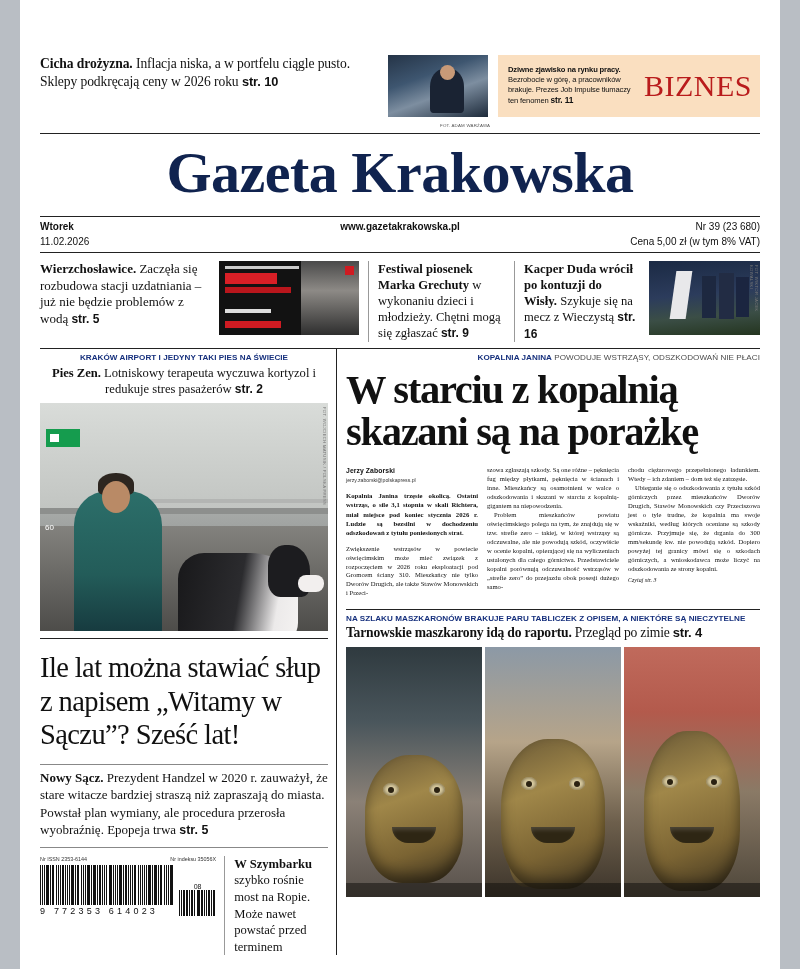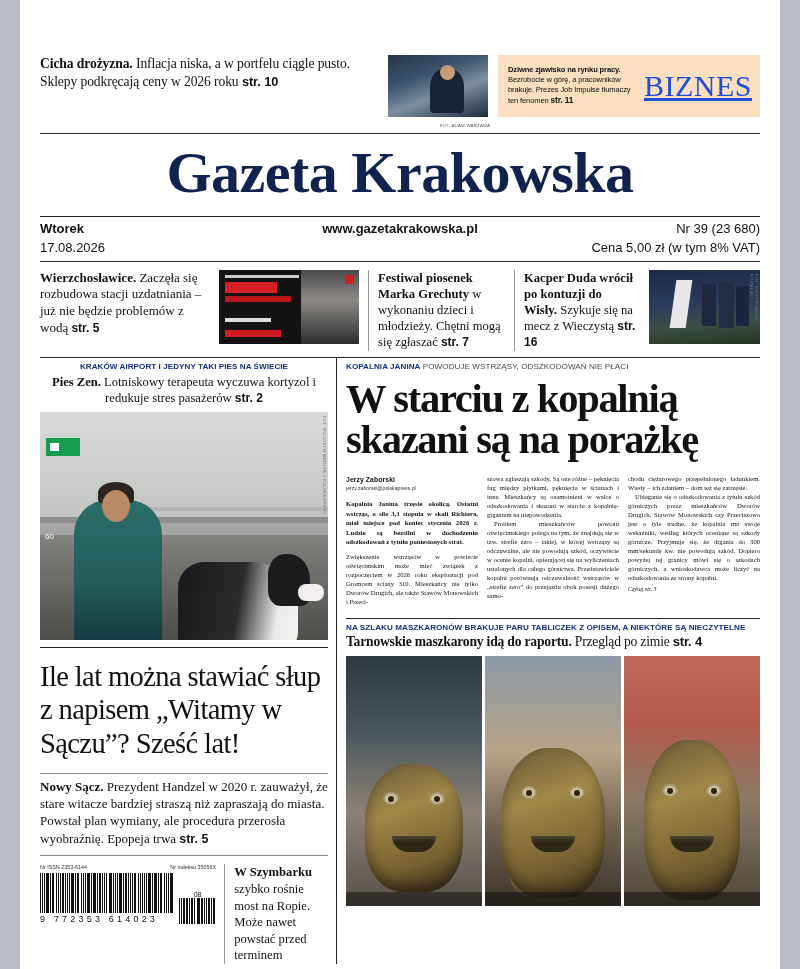--- a/index.html
+++ b/index.html
@@ -75,44 +75,43 @@
     font-size: 7.6px;
     line-height: 1.32;
     letter-spacing: -0.15px;
   }
   .biz-text b { font-weight: bold; }
   .biz-text .pg { font-weight: bold; font-size: 8.4px; }
   .biz-logo {
     font-family: "Liberation Serif", serif;
     font-size: 30px;
     letter-spacing: 0.5px;
-    color: #1d4ed8;
+    color: #b91c1c;
     padding-left: 6px;
     line-height: 1;
-    text-decoration: underline;
   }
   .rule { border-top: 1px solid #222; width: 100%; }
   .rule-thin { border-top: .7px solid #888; width: 100%; }
 
   
   .masthead {
     text-align: center;
     color: #10234f;
     font-family: "Liberation Serif", serif;
     font-weight: bold;
     font-size: 58px;
     letter-spacing: -0.5px;
     line-height: 1;
     padding: 10px 0 14px;
   }
   .dateline {
     display: flex;
     align-items: flex-start;
     font-family: "Liberation Sans", sans-serif;
-    font-size: 13px;
+    font-size: 10px;
     padding: 3px 0 3px;
     border-top: 1px solid #222;
     border-bottom: 1px solid #222;
     line-height: 1.45;
   }
   .dl-left { flex: 1; }
   .dl-left .d1 { font-weight: bold; }
   .dl-mid { flex: 1; text-align: center; font-weight: bold; padding-top: 0px; }
   .dl-right { flex: 1; text-align: right; }
 
@@ -238,21 +237,21 @@
   .bc-add .bars { height: 26px; display:flex; align-items:flex-end; }
   .bc-add .bars i { display:block; background:#111; height:26px; margin-right:1.1px; }
   .bc-digits {
     font-family: "Liberation Sans", sans-serif;
     font-size: 9px; letter-spacing: 3.2px; padding-top: 1px;
   }
   .szym { flex: 1; border-left: 1px solid #999; padding-left: 9px; font-size: 12.6px; line-height: 1.32; }
   .szym b { font-weight: bold; }
 
   
-  .mainkicker { padding-bottom: 2px; }
+  .mainkicker { padding-bottom: 2px; text-align: right; }
   .mainhead {
     font-weight: bold;
     font-size: 40.5px;
     line-height: 1.03;
     letter-spacing: -1.3px;
     padding: 5px 0 11px;
   }
   .artcols { display: flex; gap: 9px; padding-top: 3px; }
   .ac { flex: 1; font-size: 6.6px; line-height: 1.36; text-align: justify; }
   .byline-name { font-family: "Liberation Sans", sans-serif; font-weight: bold; font-size: 6.8px; letter-spacing:.1px; }
@@ -318,21 +317,21 @@
   </div>
   <div class="photo-cap">FOT. ADAM WARŻAWA</div>
 
   <div class="rule"></div>
 
   <div class="masthead">Gazeta Krakowska</div>
 
   <div class="dateline">
     <div class="dl-left">
       <div class="d1">Wtorek</div>
-      <div>17.08.2026</div>
+      <div>11.02.2026</div>
     </div>
     <div class="dl-mid">www.gazetakrakowska.pl</div>
     <div class="dl-right">
       <div>Nr 39 (23 680)</div>
       <div>Cena 5,00 zł (w tym 8% VAT)</div>
     </div>
   </div>
 
   <div class="teaserrow">
 
@@ -344,21 +343,21 @@
       <div class="face"></div>
       <div class="wh1"></div>
       <div class="red1"></div>
       <div class="red2"></div>
       <div class="wh2"></div>
       <div class="red3"></div>
       <div class="mark"></div>
     </div>
 
     <div class="tz tz-2">
-      <b>Festiwal piosenek Marka Grechuty</b><span> w wykonaniu dzieci i młodzieży. Chętni mogą się zgłaszać </span><span class="pg">str. 7</span>
+      <b>Festiwal piosenek Marka Grechuty</b><span> w wykonaniu dzieci i młodzieży. Chętni mogą się zgłaszać </span><span class="pg">str. 9</span>
     </div>
 
     <div class="tz tz-3">
       <b>Kacper Duda wrócił po kontuzji do Wisły.</b><span> Szykuje się na mecz z Wieczystą </span><span class="pg">str. 16</span>
     </div>
 
     <div class="tz-img2">
       <div class="p1"></div>
         <div class="p2"></div>
         <div class="p3"></div>

